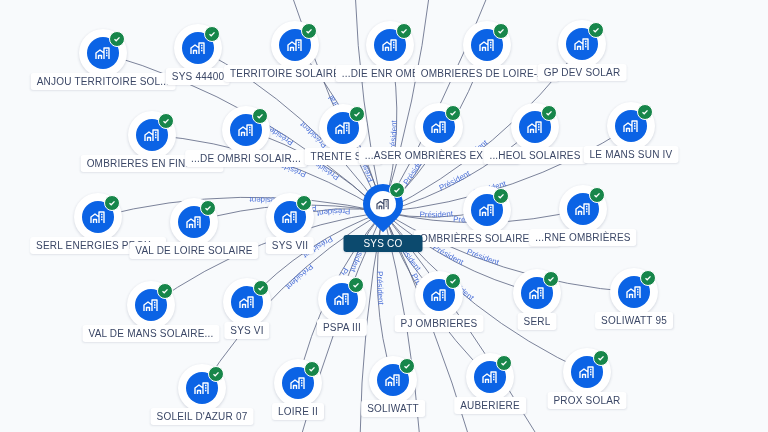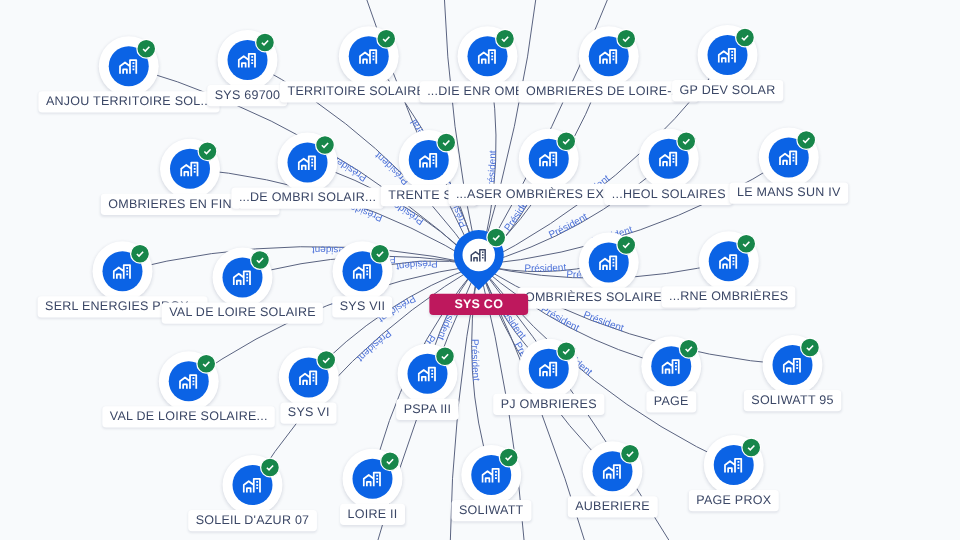--- a/index.html
+++ b/index.html
@@ -40,23 +40,22 @@
     background: #0b63e5;
   }
   .center-node .pin-inner {
     position: absolute; left: -13px; top: -21px; width: 26px; height: 26px;
     border-radius: 50%; background: #fff;
     display: flex; align-items: center; justify-content: center;
   }
   .center-node .pin-inner svg { width: 14px; height: 12px; }
   .center-node .check { left: 6px; top: -30px; }
   .center-node .label {
-    top: 23px; background: #be185d; color: #fff; font-size: 10px;
+    top: 23px; background: #0c4a6e; color: #fff; font-size: 10px;
     padding: 3px 20px;
-    font-weight: bold;
   }
   .edge-label { font-size: 8px; fill: #4d72d9; font-family: "Liberation Sans", sans-serif; }
 </style>
 </head>
 <body>
 
 <div id="graph">
   <svg id="edges" width="768" height="432" style="position:absolute;left:0;top:0;">
       <path d="M383,212 Q326.5,101 290,-10" stroke="#5a6380" stroke-width="0.8" fill="none"></path>
       <path d="M383,212 Q359,101 355,-10" stroke="#5a6380" stroke-width="0.8" fill="none"></path>
@@ -144,21 +143,21 @@
     <div class="core">
       <svg viewBox="0 0 16 14">
             <path d="M1 13V7l4-3 4 3v6M3.5 13V9.5h3V13M9 13V2h5v11M11 4.5h1.5M11 7h1.5M11 9.5h1.5" stroke="#fff" stroke-width="1.4" fill="none" stroke-linejoin="round"></path>
           </svg>
     </div>
     <div class="check">
       <svg viewBox="0 0 8 8">
             <path d="M1.5 4.2l1.7 1.6L6.5 2.4" stroke="#fff" stroke-width="1.3" fill="none"></path>
           </svg>
     </div>
-    <div class="label">SYS 69700</div>
+    <div class="label">SYS 44400</div>
   </div>
       <div class="node" style="left: 295px; top: 45px;">
     <div class="disc"></div>
     <div class="core">
       <svg viewBox="0 0 16 14">
             <path d="M1 13V7l4-3 4 3v6M3.5 13V9.5h3V13M9 13V2h5v11M11 4.5h1.5M11 7h1.5M11 9.5h1.5" stroke="#fff" stroke-width="1.4" fill="none" stroke-linejoin="round"></path>
           </svg>
     </div>
     <div class="check">
       <svg viewBox="0 0 8 8">
@@ -368,21 +367,21 @@
     <div class="core">
       <svg viewBox="0 0 16 14">
             <path d="M1 13V7l4-3 4 3v6M3.5 13V9.5h3V13M9 13V2h5v11M11 4.5h1.5M11 7h1.5M11 9.5h1.5" stroke="#fff" stroke-width="1.4" fill="none" stroke-linejoin="round"></path>
           </svg>
     </div>
     <div class="check">
       <svg viewBox="0 0 8 8">
             <path d="M1.5 4.2l1.7 1.6L6.5 2.4" stroke="#fff" stroke-width="1.3" fill="none"></path>
           </svg>
     </div>
-    <div class="label">VAL DE LOIRE SOLAIRE...</div>
+    <div class="label">VAL DE MANS SOLAIRE...</div>
   </div>
       <div class="node" style="left: 247px; top: 302px;">
     <div class="disc"></div>
     <div class="core">
       <svg viewBox="0 0 16 14">
             <path d="M1 13V7l4-3 4 3v6M3.5 13V9.5h3V13M9 13V2h5v11M11 4.5h1.5M11 7h1.5M11 9.5h1.5" stroke="#fff" stroke-width="1.4" fill="none" stroke-linejoin="round"></path>
           </svg>
     </div>
     <div class="check">
       <svg viewBox="0 0 8 8">
@@ -424,21 +423,21 @@
     <div class="core">
       <svg viewBox="0 0 16 14">
             <path d="M1 13V7l4-3 4 3v6M3.5 13V9.5h3V13M9 13V2h5v11M11 4.5h1.5M11 7h1.5M11 9.5h1.5" stroke="#fff" stroke-width="1.4" fill="none" stroke-linejoin="round"></path>
           </svg>
     </div>
     <div class="check">
       <svg viewBox="0 0 8 8">
             <path d="M1.5 4.2l1.7 1.6L6.5 2.4" stroke="#fff" stroke-width="1.3" fill="none"></path>
           </svg>
     </div>
-    <div class="label">PAGE</div>
+    <div class="label">SERL</div>
   </div>
       <div class="node" style="left: 634px; top: 292px;">
     <div class="disc"></div>
     <div class="core">
       <svg viewBox="0 0 16 14">
             <path d="M1 13V7l4-3 4 3v6M3.5 13V9.5h3V13M9 13V2h5v11M11 4.5h1.5M11 7h1.5M11 9.5h1.5" stroke="#fff" stroke-width="1.4" fill="none" stroke-linejoin="round"></path>
           </svg>
     </div>
     <div class="check">
       <svg viewBox="0 0 8 8">
@@ -508,21 +507,21 @@
     <div class="core">
       <svg viewBox="0 0 16 14">
             <path d="M1 13V7l4-3 4 3v6M3.5 13V9.5h3V13M9 13V2h5v11M11 4.5h1.5M11 7h1.5M11 9.5h1.5" stroke="#fff" stroke-width="1.4" fill="none" stroke-linejoin="round"></path>
           </svg>
     </div>
     <div class="check">
       <svg viewBox="0 0 8 8">
             <path d="M1.5 4.2l1.7 1.6L6.5 2.4" stroke="#fff" stroke-width="1.3" fill="none"></path>
           </svg>
     </div>
-    <div class="label">PAGE PROX</div>
+    <div class="label">PROX SOLAR</div>
   </div>
     </div>
 </div>
 
 <div class="node center-node" id="center-node" style="left: 383px; top: 212px;">
   <div class="pin"></div>
   <div class="pin-inner">
     <svg viewBox="0 0 16 14">
         <path d="M1 13V7l4-3 4 3v6M3.5 13V9.5h3V13M9 13V2h5v11M11 4.5h1.5M11 7h1.5M11 9.5h1.5" stroke="#3b4766" stroke-width="1.4" fill="none" stroke-linejoin="round"></path>
       </svg>

